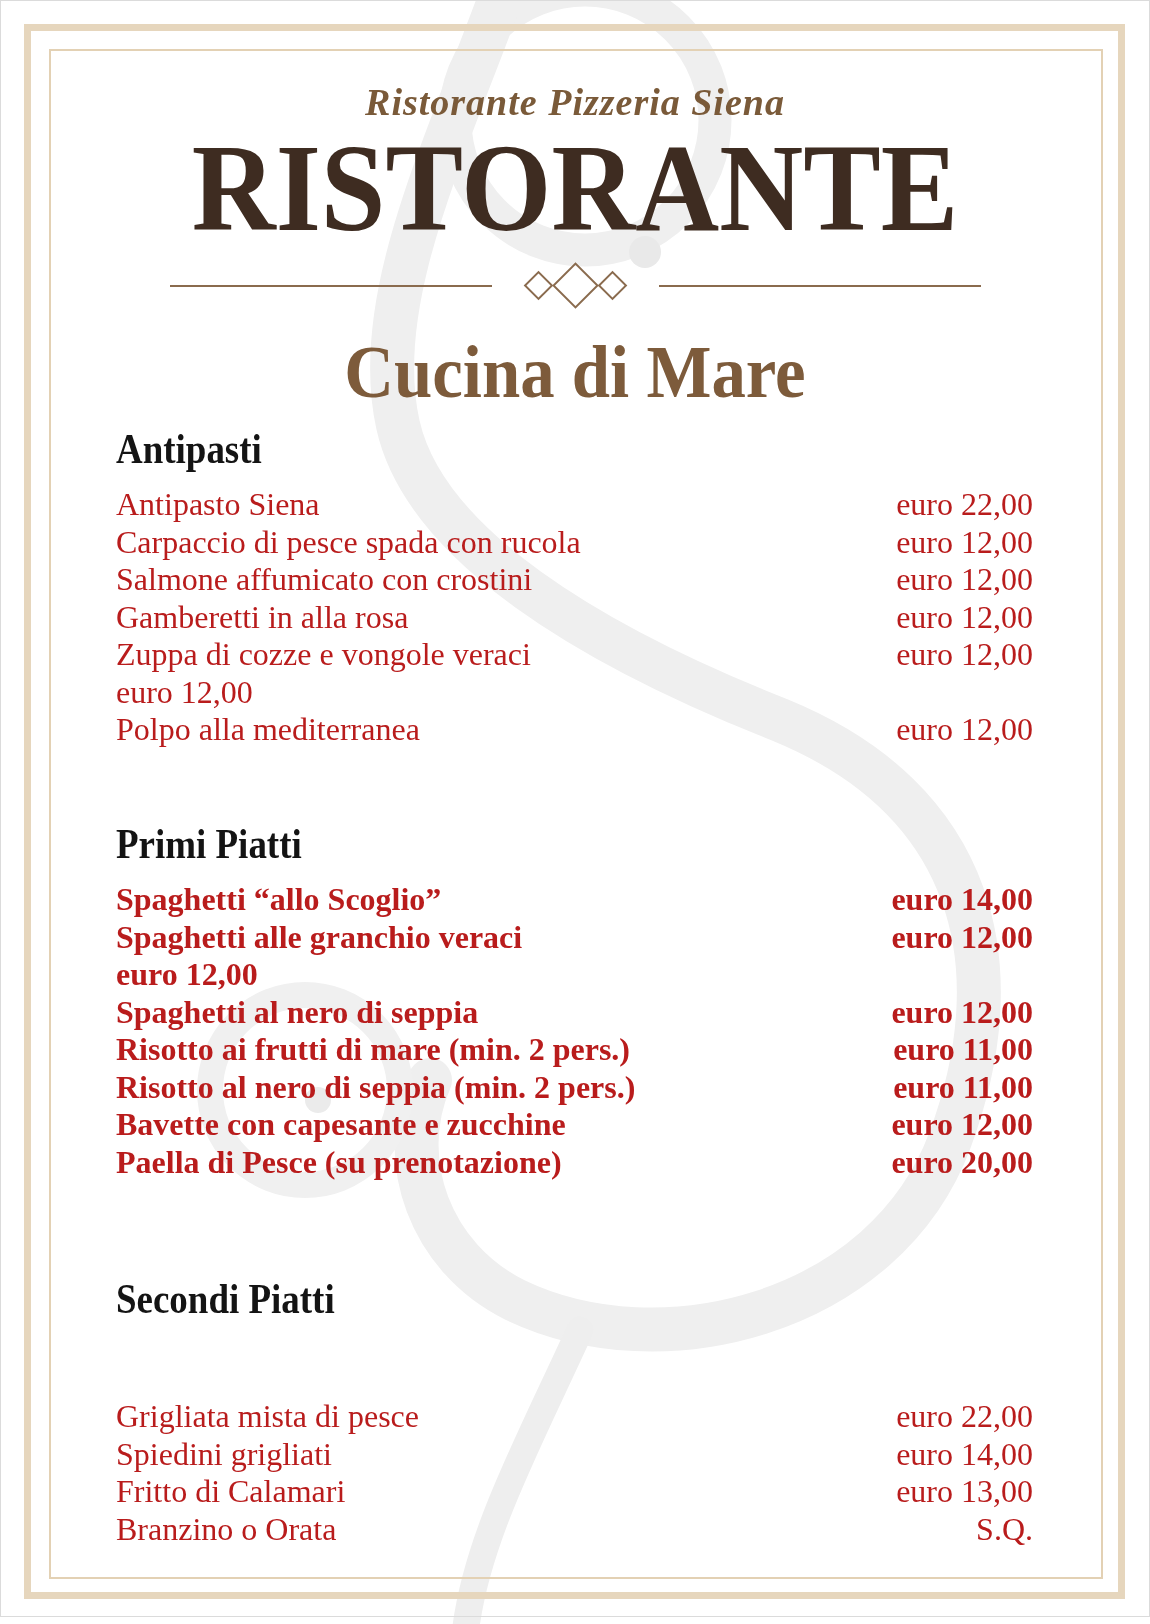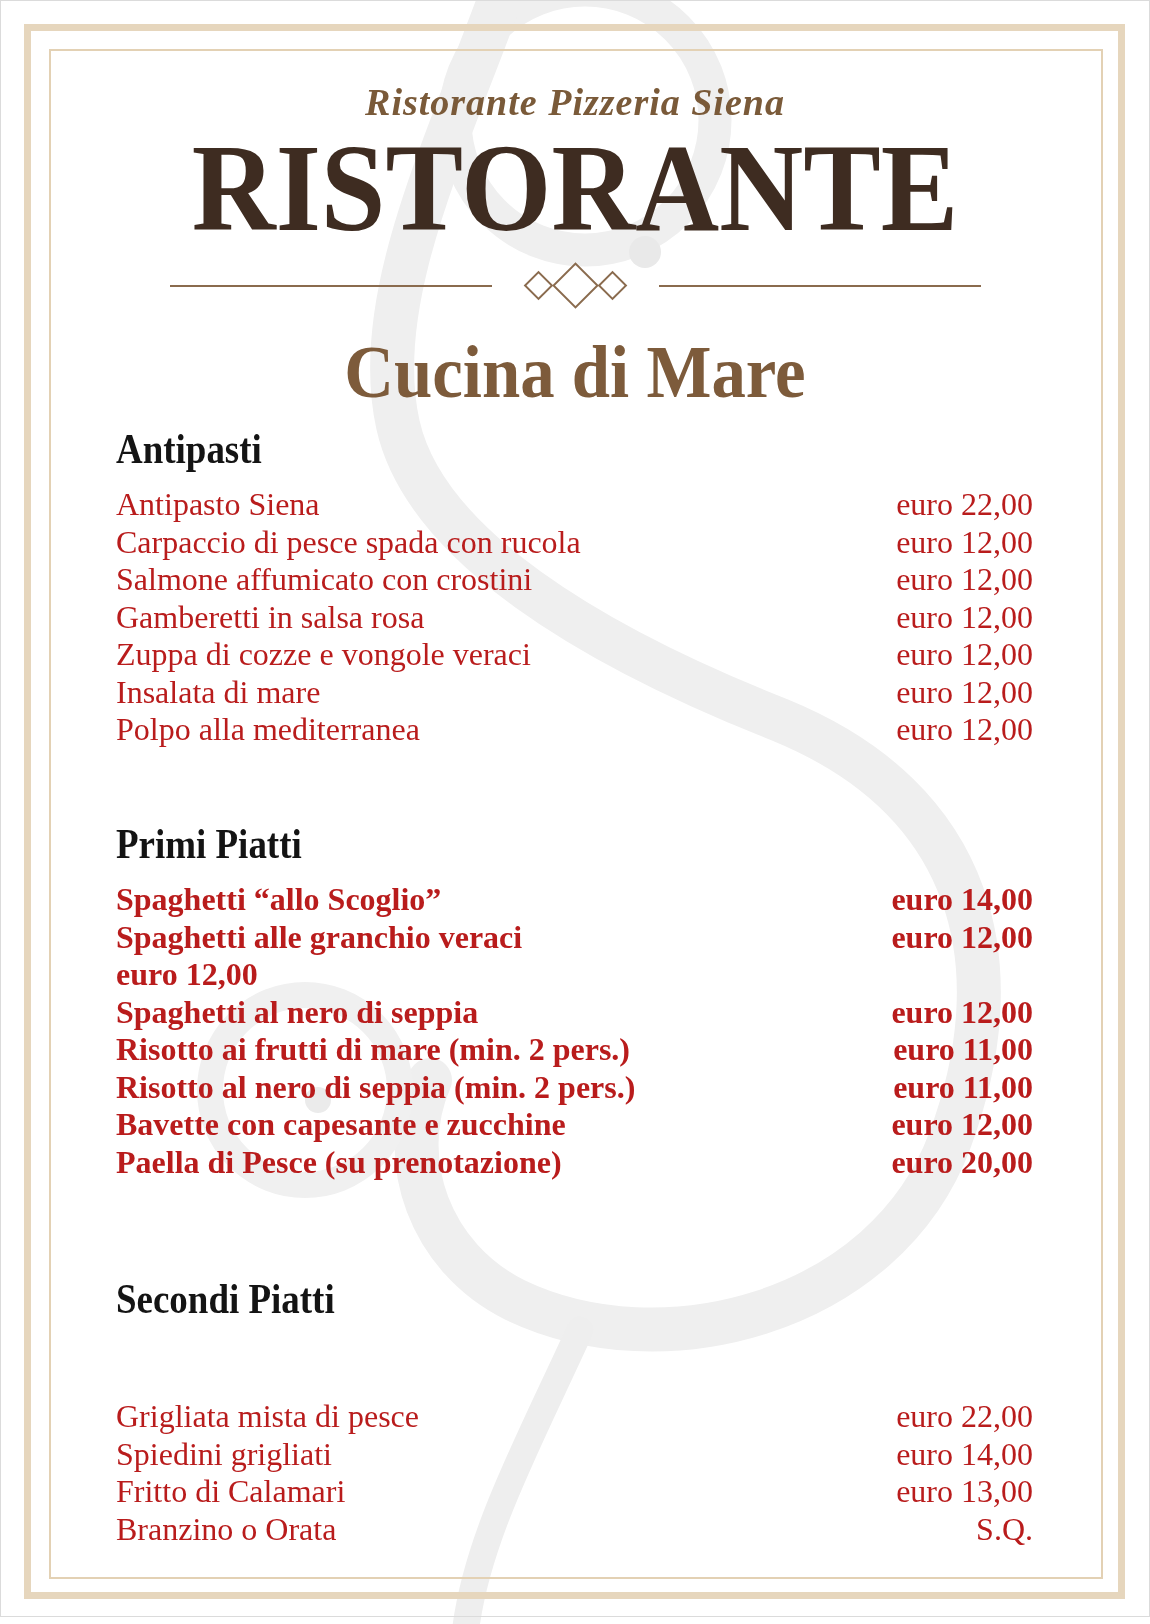--- a/index.html
+++ b/index.html
@@ -98,29 +98,28 @@
     </div>
     <div class="row">
       <span class="item-name">Carpaccio di pesce spada con rucola</span>
       <span class="item-price">euro 12,00</span>
     </div>
     <div class="row">
       <span class="item-name">Salmone affumicato con crostini</span>
       <span class="item-price">euro 12,00</span>
     </div>
     <div class="row">
-      <span class="item-name">Gamberetti in salsa rosa</span>
+      <span class="item-name">Gamberetti in alla rosa</span>
       <span class="item-price">euro 12,00</span>
     </div>
     <div class="row">
       <span class="item-name">Zuppa di cozze e vongole veraci</span>
       <span class="item-price">euro 12,00</span>
     </div>
     <div class="row">
-      <span class="item-name">Insalata di mare</span>
       <span class="item-price">euro 12,00</span>
     </div>
     <div class="row">
       <span class="item-name">Polpo alla mediterranea</span>
       <span class="item-price">euro 12,00</span>
     </div>
   </div>
 
   <h3 class="sec-h" style="top:823px;">Primi Piatti</h3>
   <div class="list" style="top:881px;font-weight:bold;">

